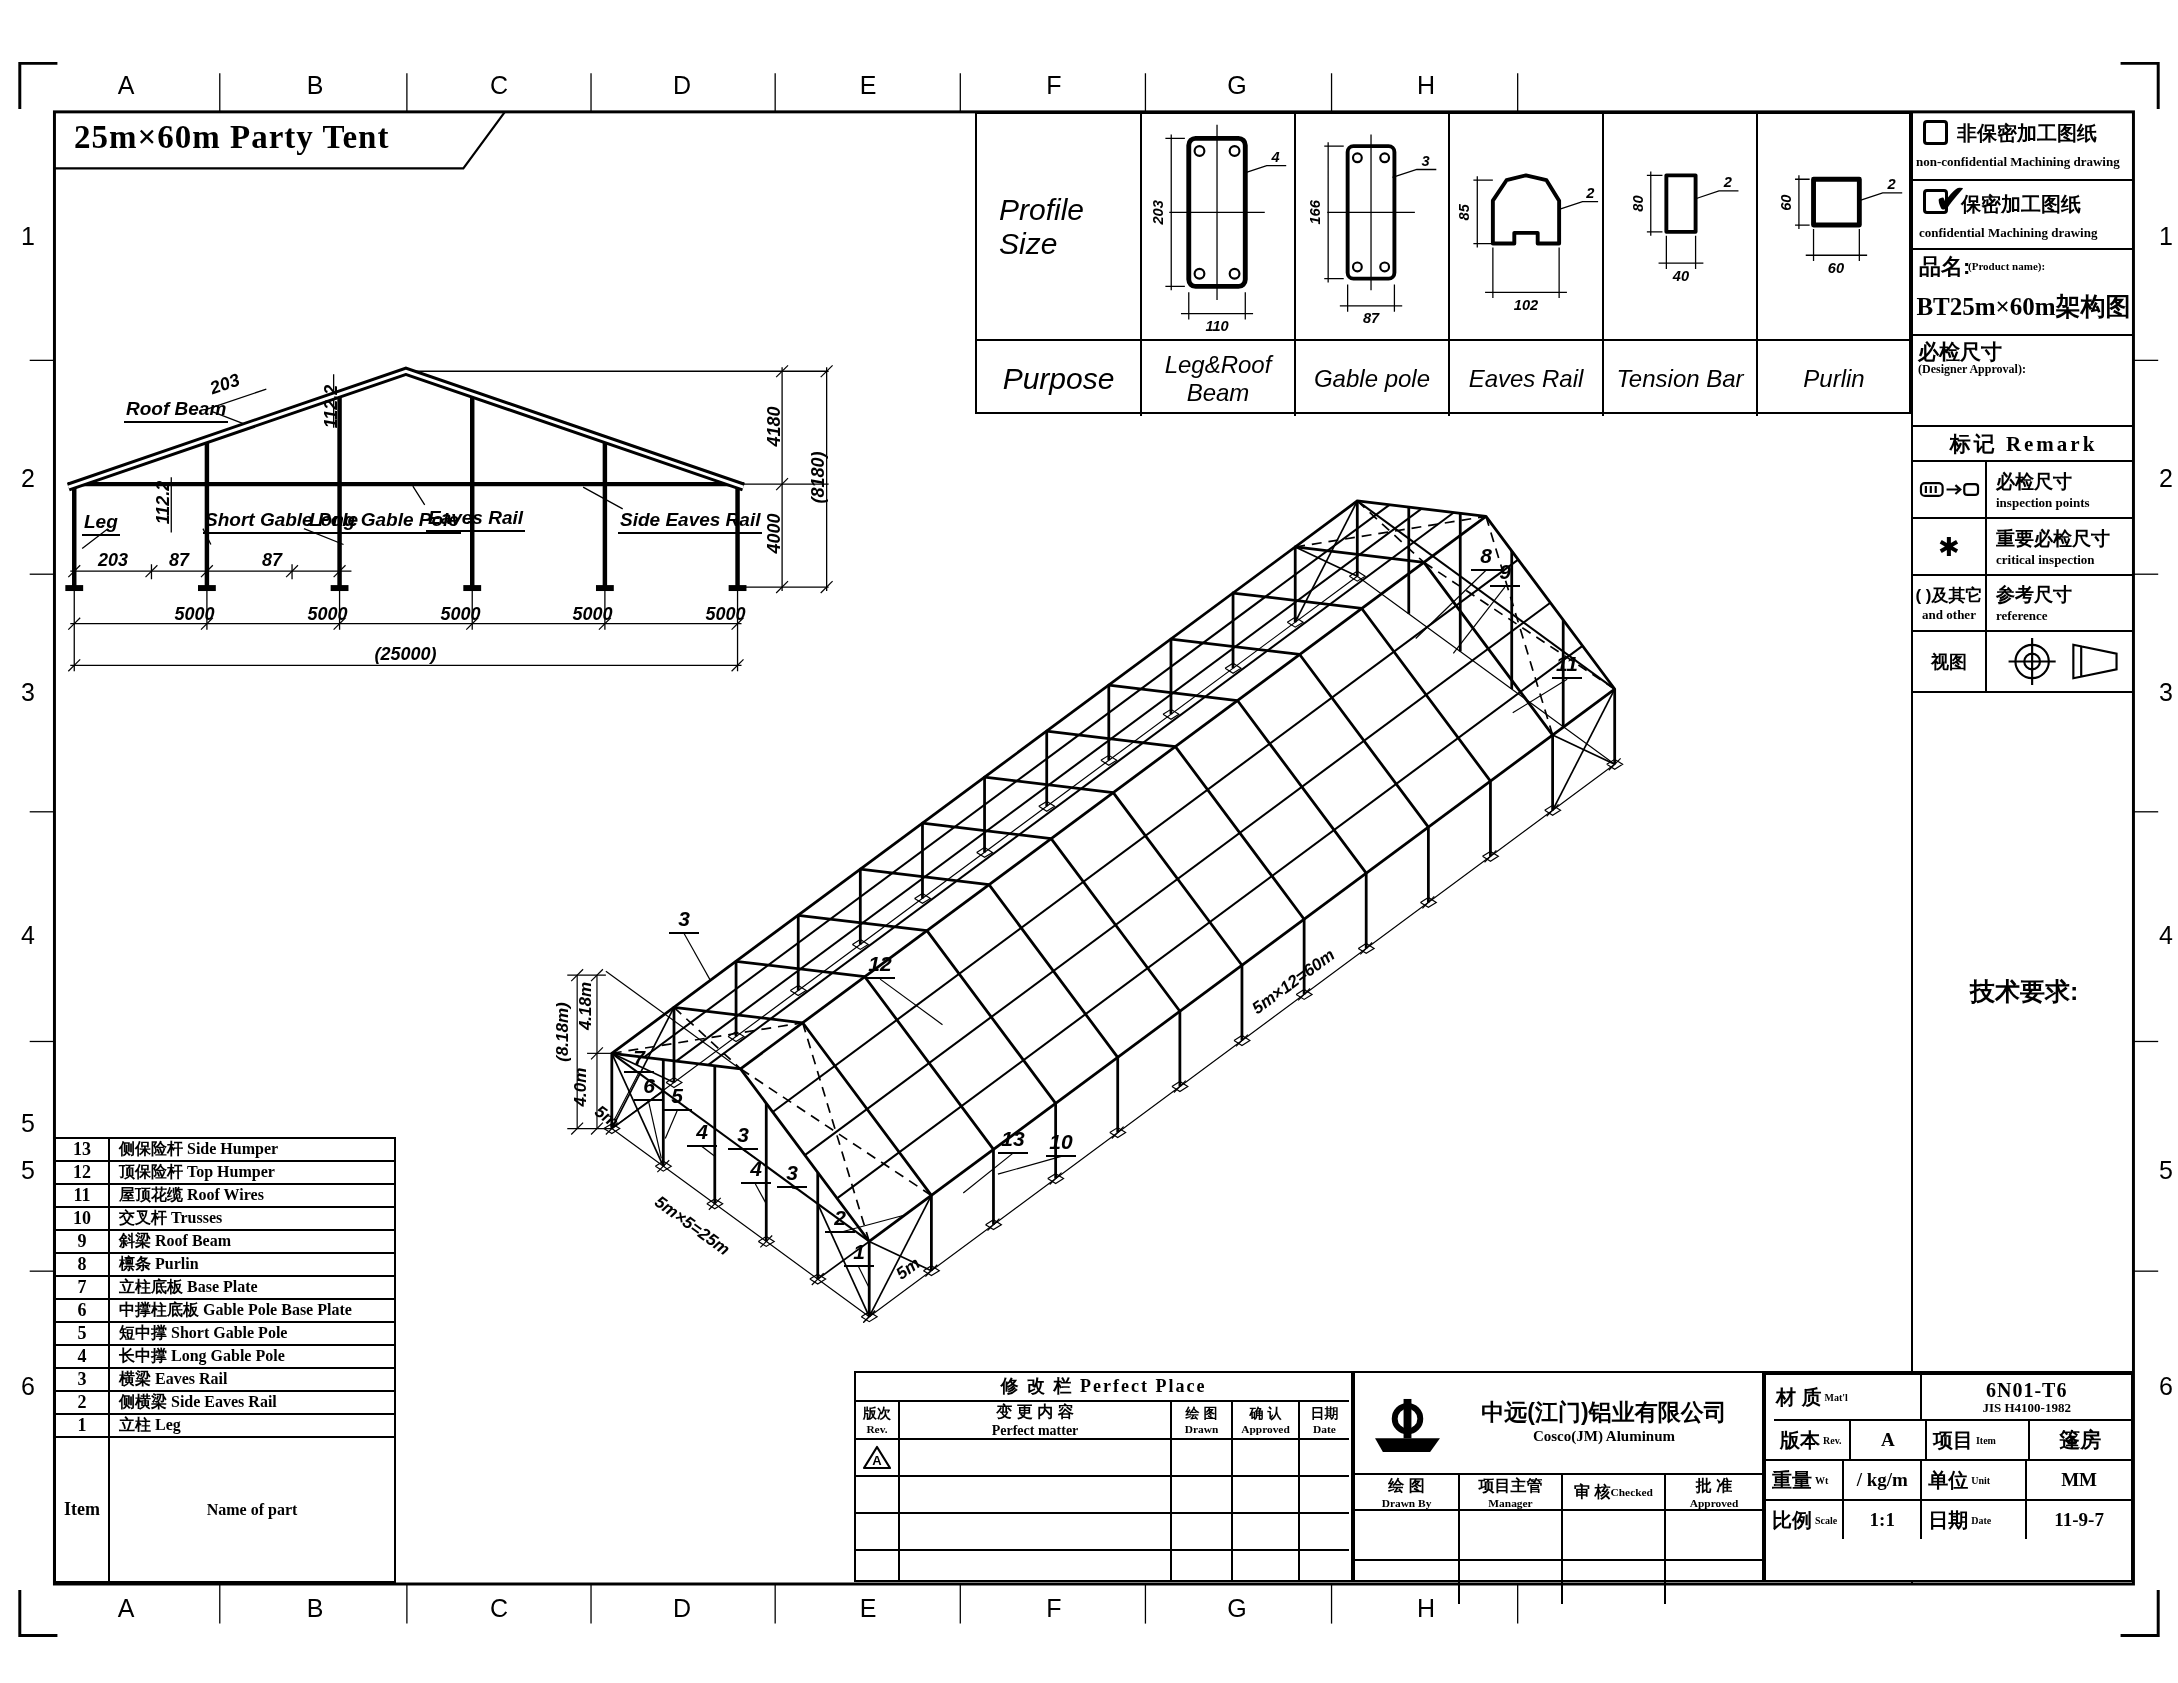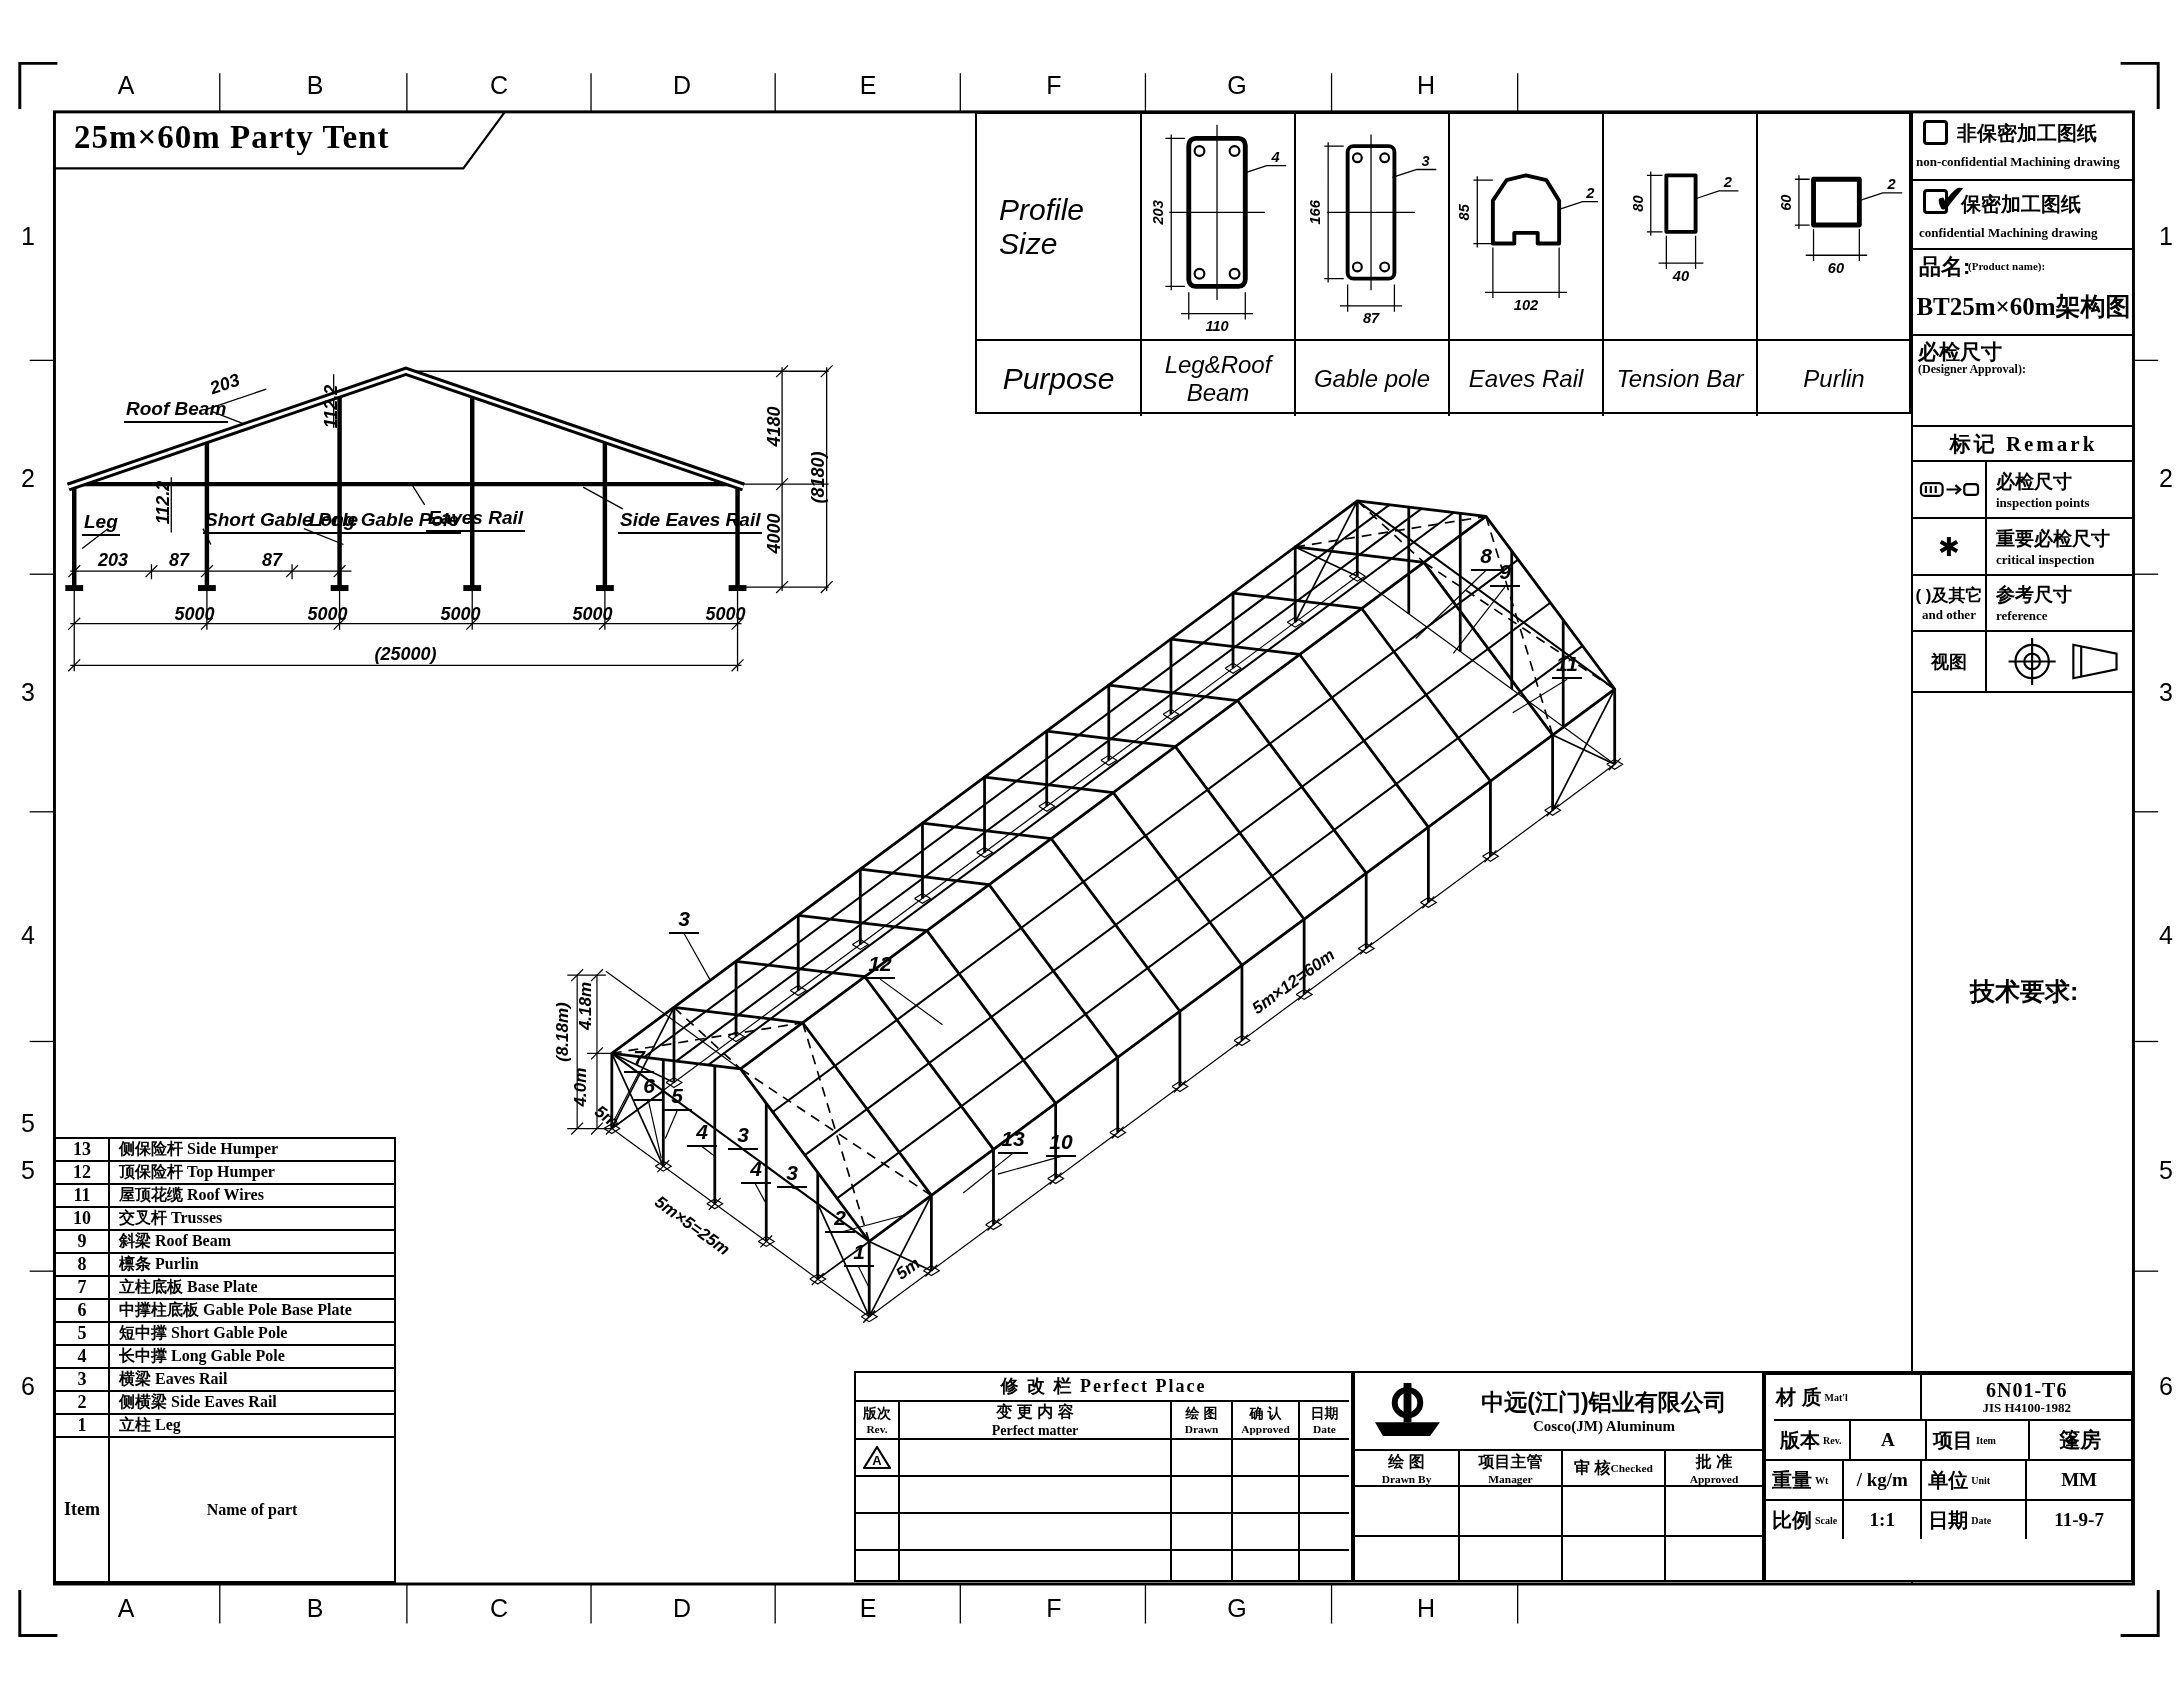--- a/index.html
+++ b/index.html
@@ -565,21 +565,21 @@
     <div style="display:flex;height:32px;">
         <div class="cell nob" style="width:42px;"></div>
         <div class="cell" style="width:272px;"></div>
         <div class="cell" style="width:61px;"></div>
         <div class="cell" style="width:67px;"></div>
         <div class="cell" style="width:51px;"></div>
       </div>
   </div>
 
   <div class="btable" style="left:1353px;top:1371px;width:411px;height:211px;">
-    <div style="display:flex;height:76px;align-items:center;">
+    <div style="display:flex;height:76px;margin-top:24px;">
       <svg width="77" height="61" viewBox="0 0 78 62" style="margin-left:14px;">
         <circle cx="39" cy="22" r="13" fill="none" stroke="#000" stroke-width="6"></circle>
         <rect x="35" y="2" width="8" height="40" fill="#000"></rect>
         <polygon points="6,42 72,42 62,56 14,56" fill="#000"></polygon>
       </svg>
       <div style="flex:1;text-align:center;">
         <div class="cn-b" style="font-size:23px;white-space:nowrap;">中远(江门)铝业有限公司</div>
         <div class="serif cn-b" style="font-size:15px;">Cosco(JM) Aluminum</div>
       </div>
     </div>

